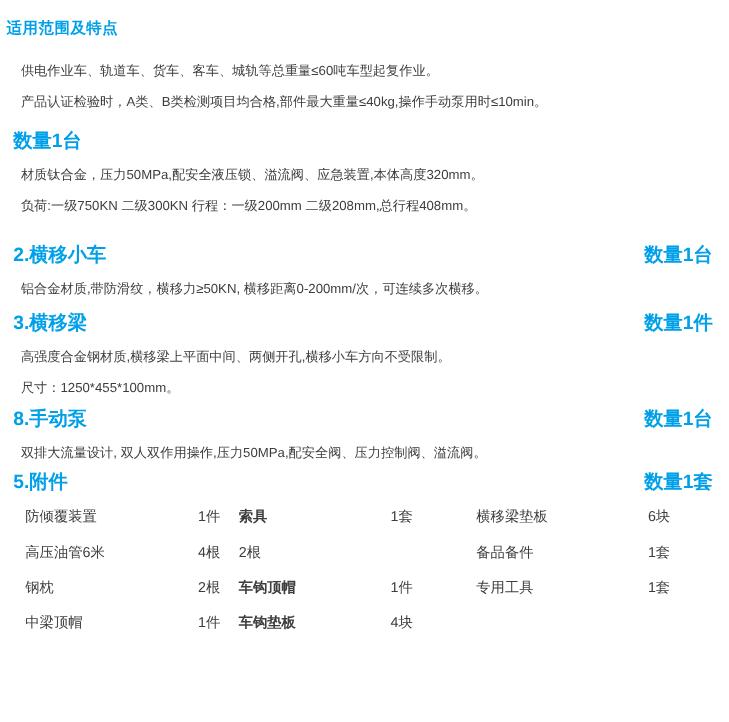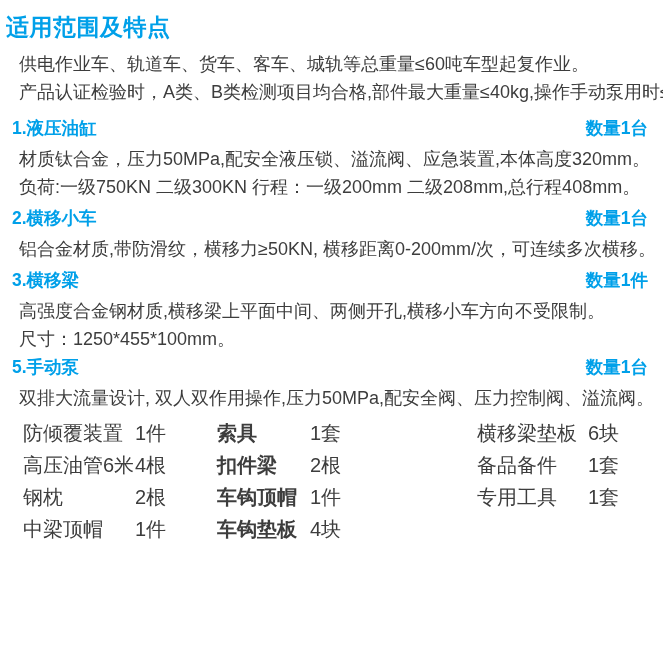--- a/index.html
+++ b/index.html
@@ -10,93 +10,94 @@
     height: 656px;
     background: #ffffff;
     color: var(--text);
     font-family: "Liberation Sans", "DejaVu Sans", sans-serif;
     overflow: hidden;
   }
   .page { width: 663px; height: 656px; }
 
   .big-title {
     color: var(--accent);
-    font-size: 23px;
+    font-size: 14px;
     font-weight: bold;
     line-height: 26px;
     padding-left: 6px;
     letter-spacing: 0.5px;
     white-space: nowrap;
+    font-family: Liberation Mono, monospace;
   }
   #intro-title { margin-top: 14px; }
   #specs-title { margin-top: 17px; }
 
   .intro-lines { margin-top: 10px; }
   .body-line {
-    font-size: 18px;
+    font-size: 12px;
     line-height: 28px;
     padding-left: 19px;
     white-space: nowrap;
     color: var(--text);
   }
 
   .spec-head {
     display: flex;
     justify-content: space-between;
     align-items: baseline;
     padding: 0 15px 0 12px;
     color: var(--accent);
     font-weight: bold;
     font-size: 17.5px;
     line-height: 22px;
     white-space: nowrap;
   }
   .spec-body { margin-top: 6px; }
   .mt11 { margin-top: 11px; }
-  .mt9  { margin-top: 6px; align-items: flex-end; }
+  .mt9  { margin-top: 19px; align-items: flex-end; }
   .mt6  { margin-top: 6px; gap: 37px; }
   .mt3  { margin-top: 3px; }
   .mt2  { margin-top: 2px; }
 
   .acc {
     display: flex;
     padding-left: 23px;
     margin-top: 5px;
   }
   .acc-col { display: flex; flex-direction: column; }
   .acc-col-1 { width: 194px; }
   .acc-col-2 { width: 216px; }
-  .acc-col-3 { flex: 1; align-items: center; }
+  .acc-col-3 { flex: 1; }
   .acc-item {
     display: flex;
     height: 32px;
     align-items: center;
-    font-size: 20px;
+    font-size: 13px;
     white-space: nowrap;
+    gap: 45px;
   }
   .acc-col-1 .acc-name { width: 112px; }
   .acc-col-2 .acc-name { width: 93px; font-weight: bold; }
   .acc-col-3 .acc-name { width: 111px; }
   .acc-qty { flex: 1; }
 </style>
 </head>
 <body>
 
 <div class="page">
 
   <div class="big-title" id="intro-title">适用范围及特点</div>
   <div class="intro-lines">
     <div class="body-line">供电作业车、轨道车、货车、客车、城轨等总重量≤60吨车型起复作业。</div>
     <div class="body-line">产品认证检验时，A类、B类检测项目均合格,部件最大重量≤40kg,操作手动泵用时≤10min。</div>
   </div>
 
 
   <div class="spec-section">
     <div class="spec-head mt11">
-      <span>1.液压油缸</span>
       <span>数量1台</span>
     </div>
     <div class="spec-body">
       <div class="body-line">材质钛合金，压力50MPa,配安全液压锁、溢流阀、应急装置,本体高度320mm。</div>
       <div class="body-line">负荷:一级750KN 二级300KN  行程：一级200mm 二级208mm,总行程408mm。</div>
     </div>
   </div>
 
   <div class="spec-section">
     <div class="spec-head mt9">
@@ -114,28 +115,34 @@
       <span>数量1件</span>
     </div>
     <div class="spec-body">
       <div class="body-line">高强度合金钢材质,横移梁上平面中间、两侧开孔,横移小车方向不受限制。</div>
       <div class="body-line">尺寸：1250*455*100mm。</div>
     </div>
   </div>
 
   <div class="spec-section">
     <div class="spec-head mt3">
-      <span>5.手动泵</span>
+      <span>8.手动泵</span>
       <span>数量1台</span>
     </div>
     <div class="spec-body">
       <div class="body-line">双排大流量设计, 双人双作用操作,压力50MPa,配安全阀、压力控制阀、溢流阀。</div>
     </div>
   </div>
 
+  <div class="spec-section">
+    <div class="spec-head mt2">
+      <span>5.附件</span>
+      <span>数量1套</span>
+    </div>
+  </div>
 
   <div class="acc">
     <div class="acc-col acc-col-1">
       <div class="acc-item">
         <span class="acc-name">防倾覆装置</span>
         <span class="acc-qty">1件</span>
       </div>
       <div class="acc-item">
         <span class="acc-name">高压油管6米</span>
         <span class="acc-qty">4根</span>
@@ -148,21 +155,20 @@
         <span class="acc-name">中梁顶帽</span>
         <span class="acc-qty">1件</span>
       </div>
     </div>
     <div class="acc-col acc-col-2">
       <div class="acc-item">
         <span class="acc-name">索具</span>
         <span class="acc-qty">1套</span>
       </div>
       <div class="acc-item">
-        <span class="acc-name">扣件梁</span>
         <span class="acc-qty">2根</span>
       </div>
       <div class="acc-item">
         <span class="acc-name">车钩顶帽</span>
         <span class="acc-qty">1件</span>
       </div>
       <div class="acc-item">
         <span class="acc-name">车钩垫板</span>
         <span class="acc-qty">4块</span>
       </div>

